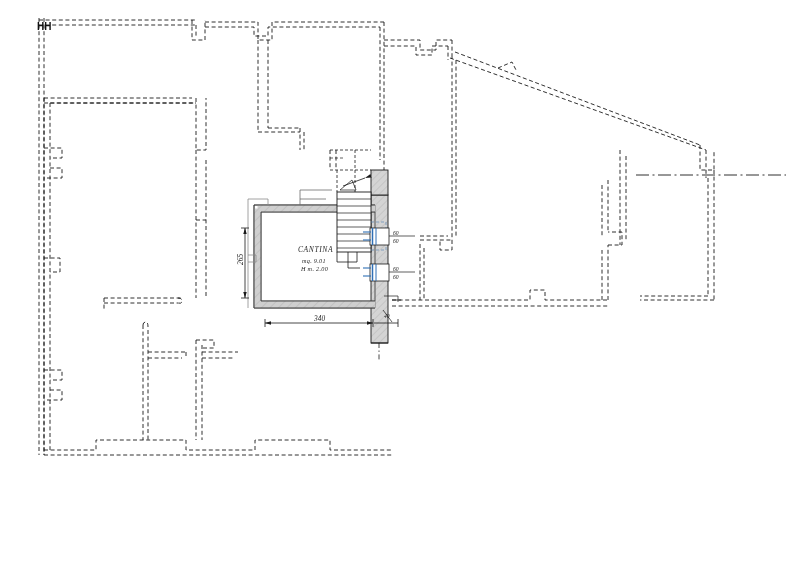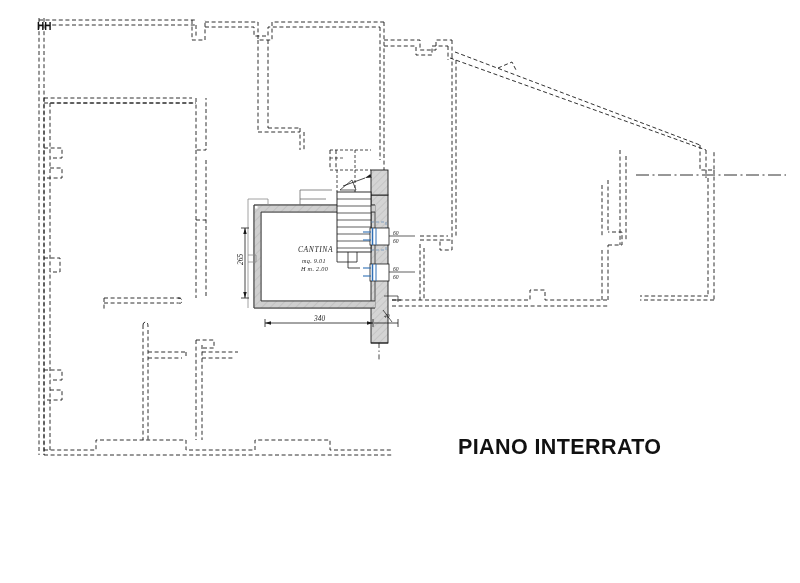--- a/index.html
+++ b/index.html
@@ -314,15 +314,14 @@
       <text class="dim-small" x="393" y="235">60</text>
       <text class="dim-small" x="393" y="243">60</text>
       <text class="dim-small" x="393" y="271">60</text>
       <text class="dim-small" x="393" y="279">60</text>
 
       <text class="corner-mark" x="37" y="30">HH</text>
     </g>
 
   </svg>
 
-  <div class="title-label">PIANO INTERRATO</div>
 
 </div>
 
 </body></html>

